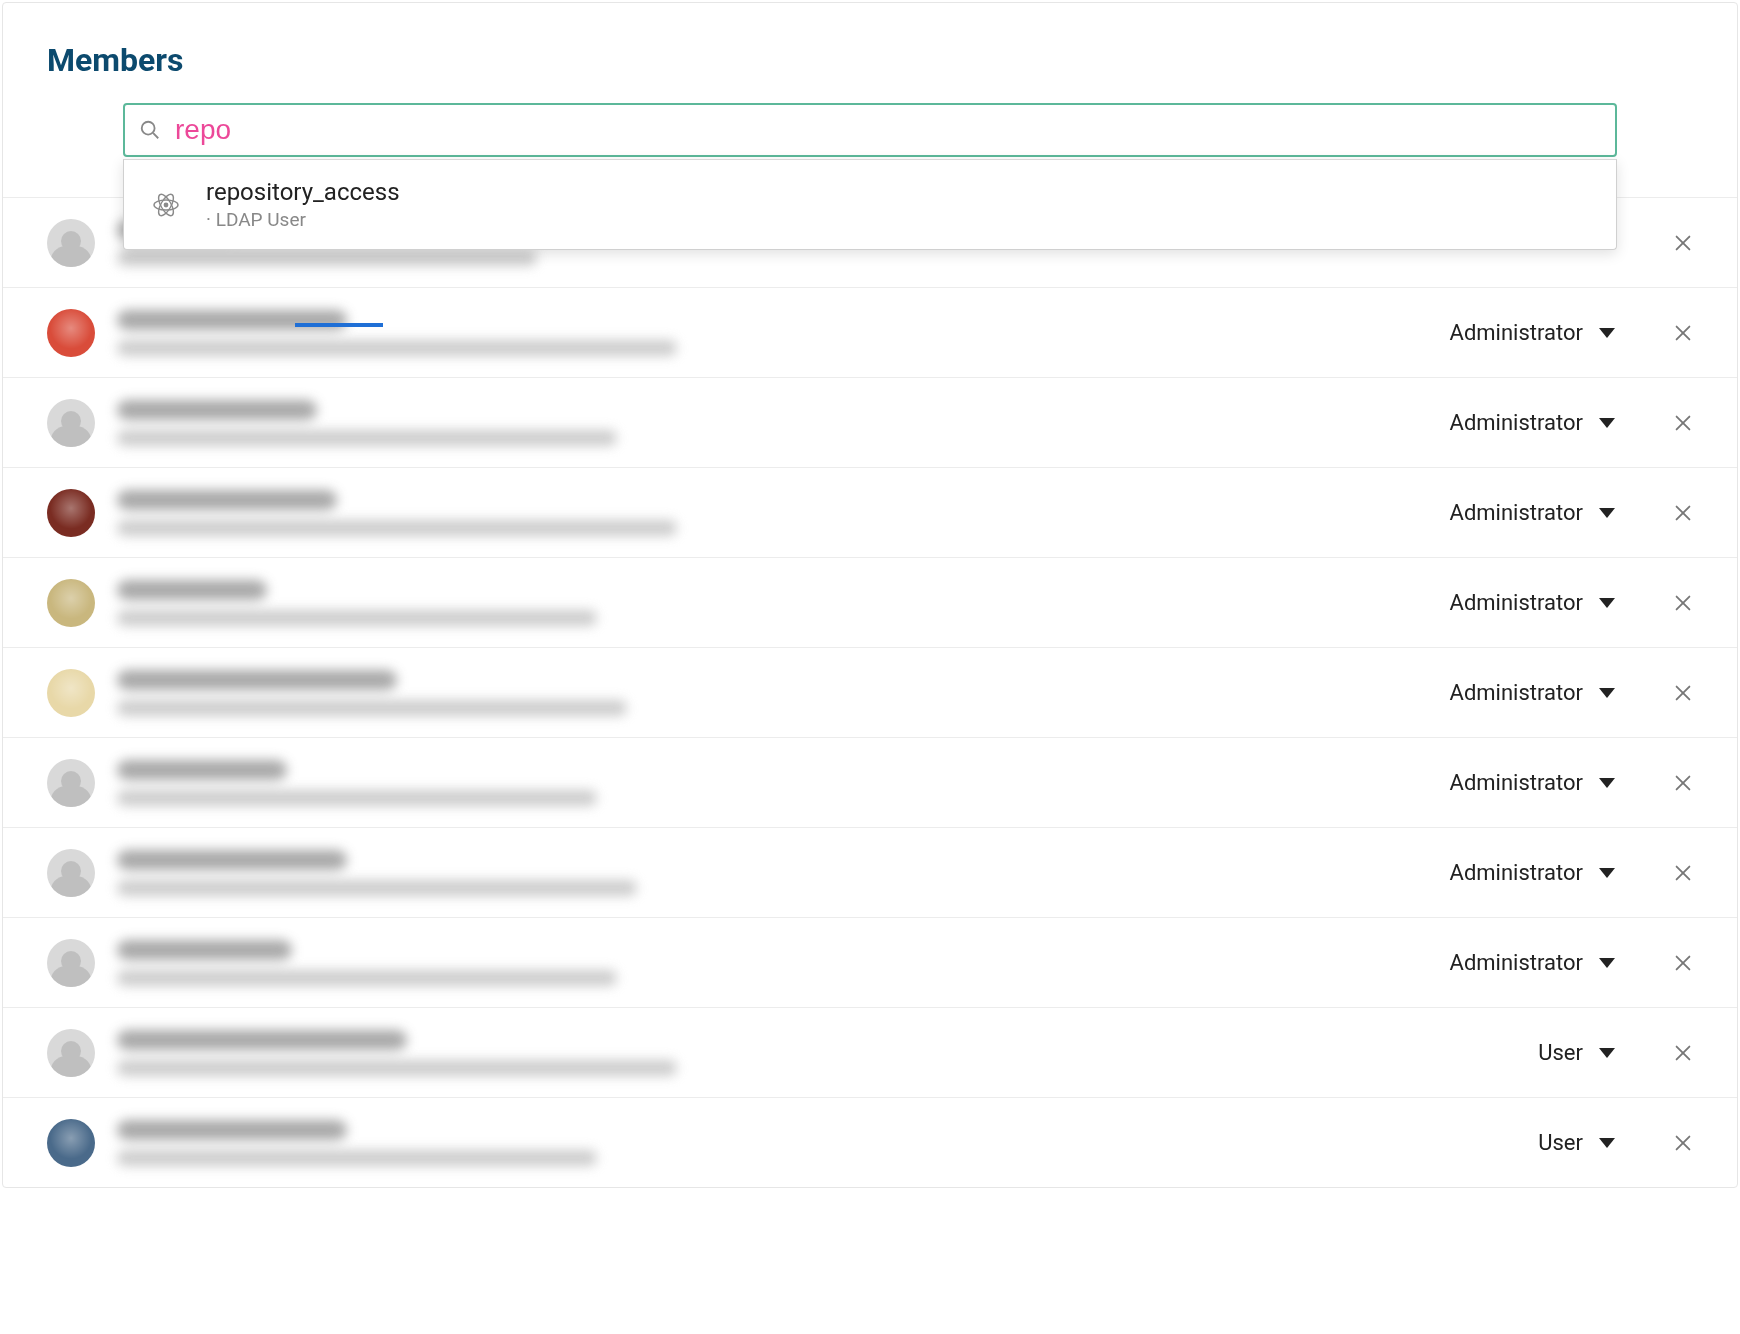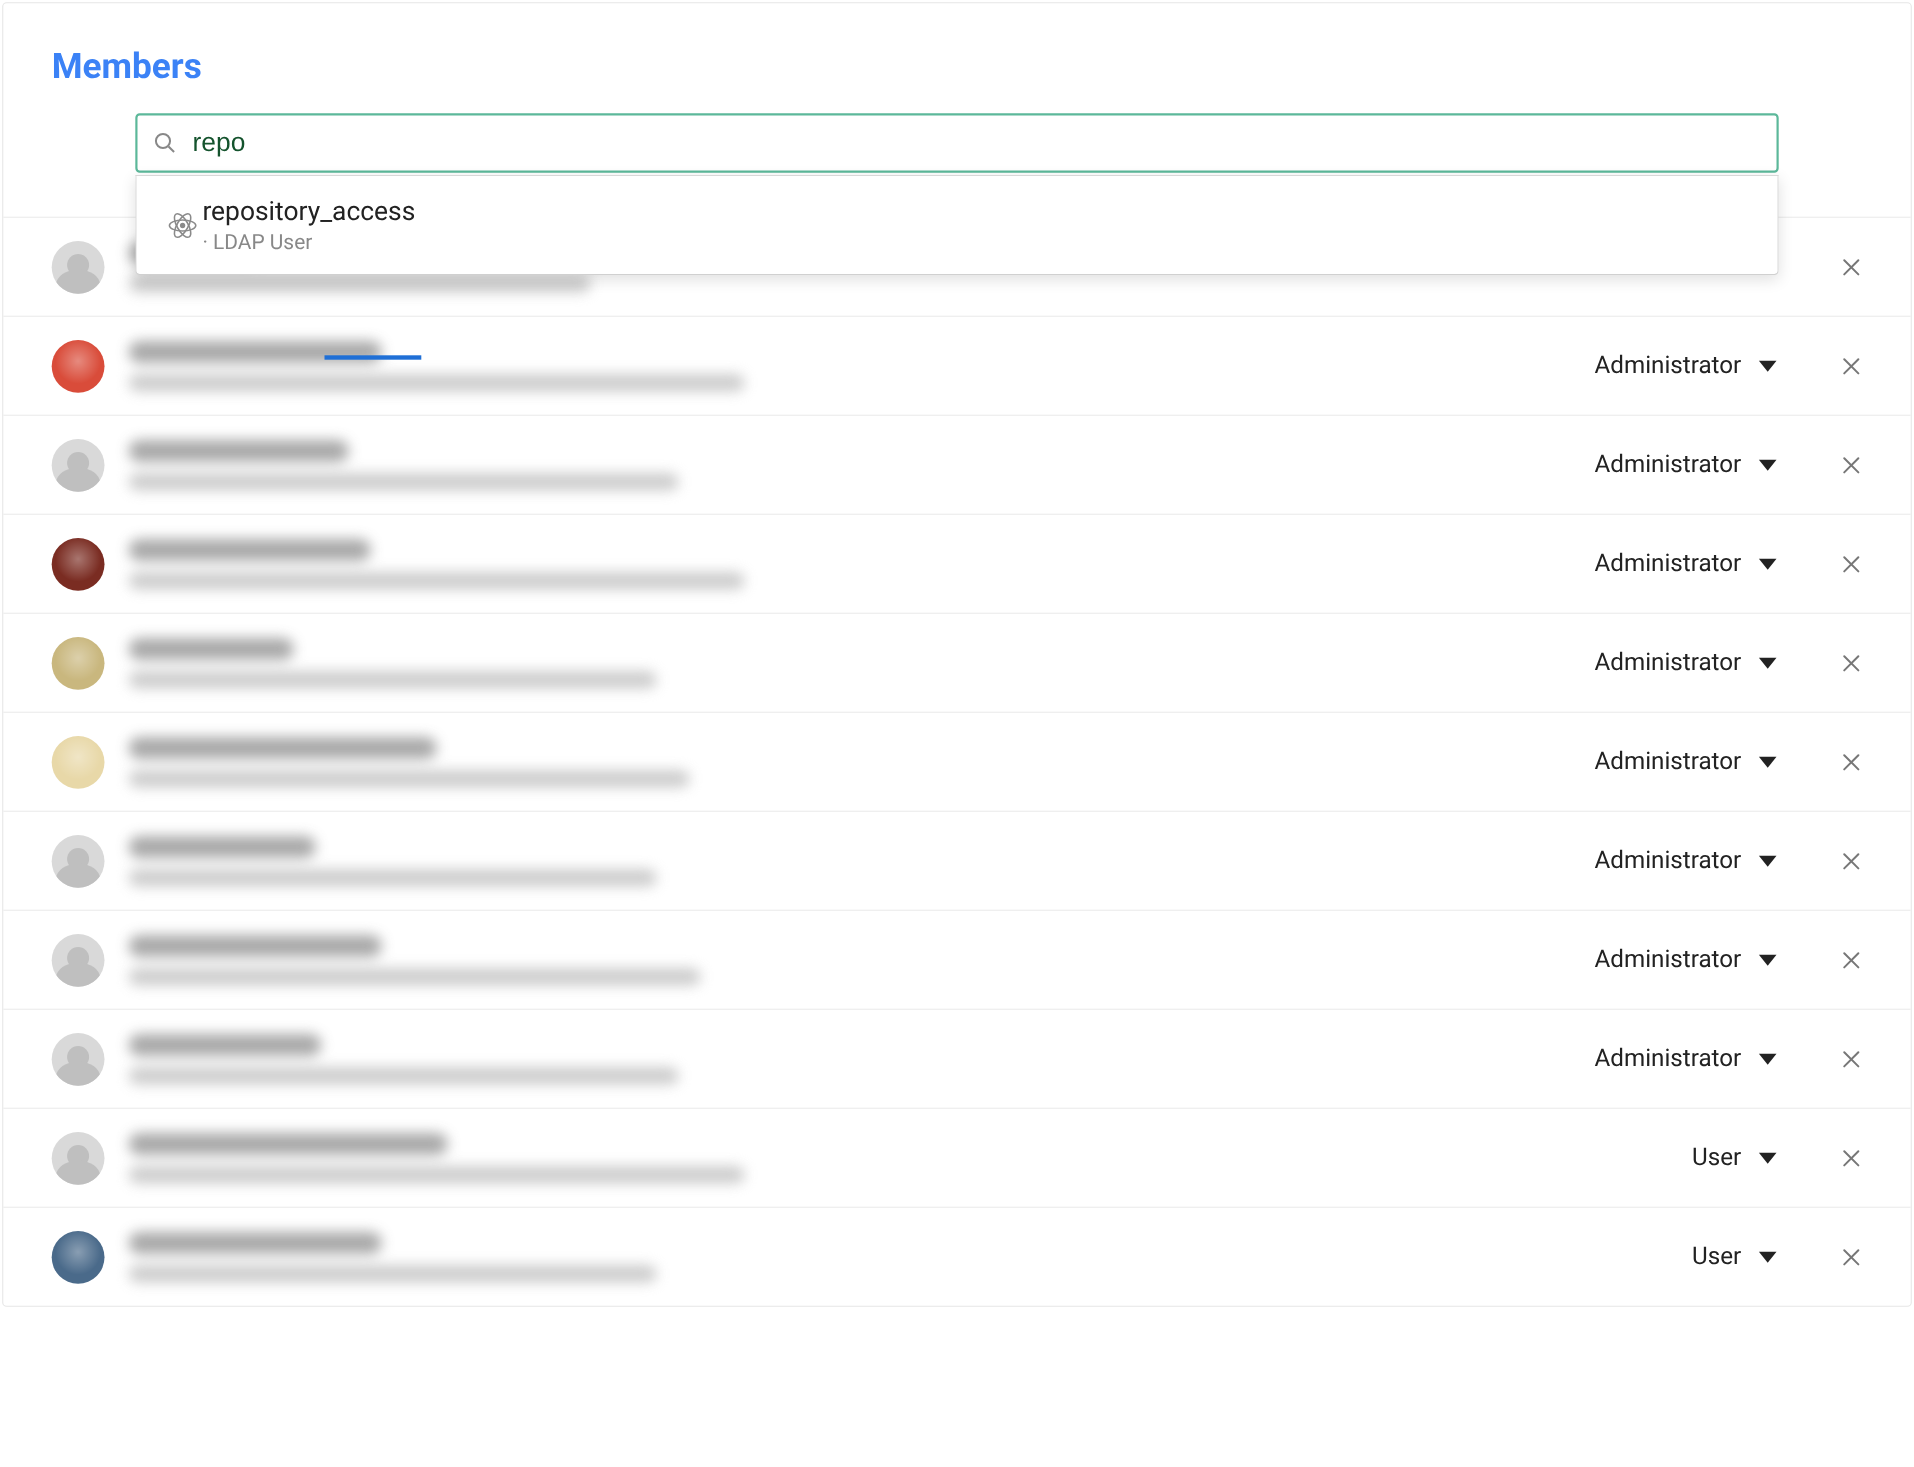--- a/index.html
+++ b/index.html
@@ -9,21 +9,21 @@
     margin: 2px;
     border: 1px solid #e6e6e6;
     border-radius: 4px;
     background: #fff;
     position: relative;
   }
   .panel-header {
     padding: 38px 44px 24px 44px;
     font-size: 32px;
     font-weight: 700;
-    color: #3b82f6;
+    color: #0c4a6e;
   }
   .search-area {
     padding: 0 120px 40px 120px;
     position: relative;
   }
   .search-box {
     position: relative;
     width: 100%;
   }
   .search-input-wrap {
@@ -32,24 +32,24 @@
     border: 2px solid #5cb89a;
     border-radius: 4px;
     height: 54px;
     padding: 0 14px;
     background: #fff;
   }
   .search-icon-svg { width: 22px; height: 22px; flex-shrink: 0; }
   .search-input {
     border: none;
     outline: none;
-    font-size: 24px;
+    font-size: 28px;
     margin-left: 14px;
     flex: 1;
-    color: #14532d;
+    color: #ec4899;
     background: transparent;
   }
   .dropdown {
     position: absolute;
     left: 120px;
     right: 120px;
     top: 56px;
     background: #fff;
     border: 1px solid #d0d0d0;
     border-top: 1px solid #d8d8d8;
@@ -62,21 +62,21 @@
     align-items: center;
     padding: 18px 24px;
     cursor: pointer;
   }
   .dropdown-icon {
     width: 36px; height: 36px;
     display: flex; align-items: center; justify-content: center;
     color: #8a8a8a;
     flex-shrink: 0;
   }
-  .dropdown-text { }
+  .dropdown-text { margin-left: 22px; }
   .dropdown-title { font-size: 24px; color: #222; }
   .dropdown-sub { font-size: 19px; color: #888; margin-top: 2px; }
 
   .members-list { }
   .member-row {
     display: flex;
     align-items: center;
     height: 90px;
     border-top: 1px solid #ececec;
     padding: 0 40px 0 44px;

